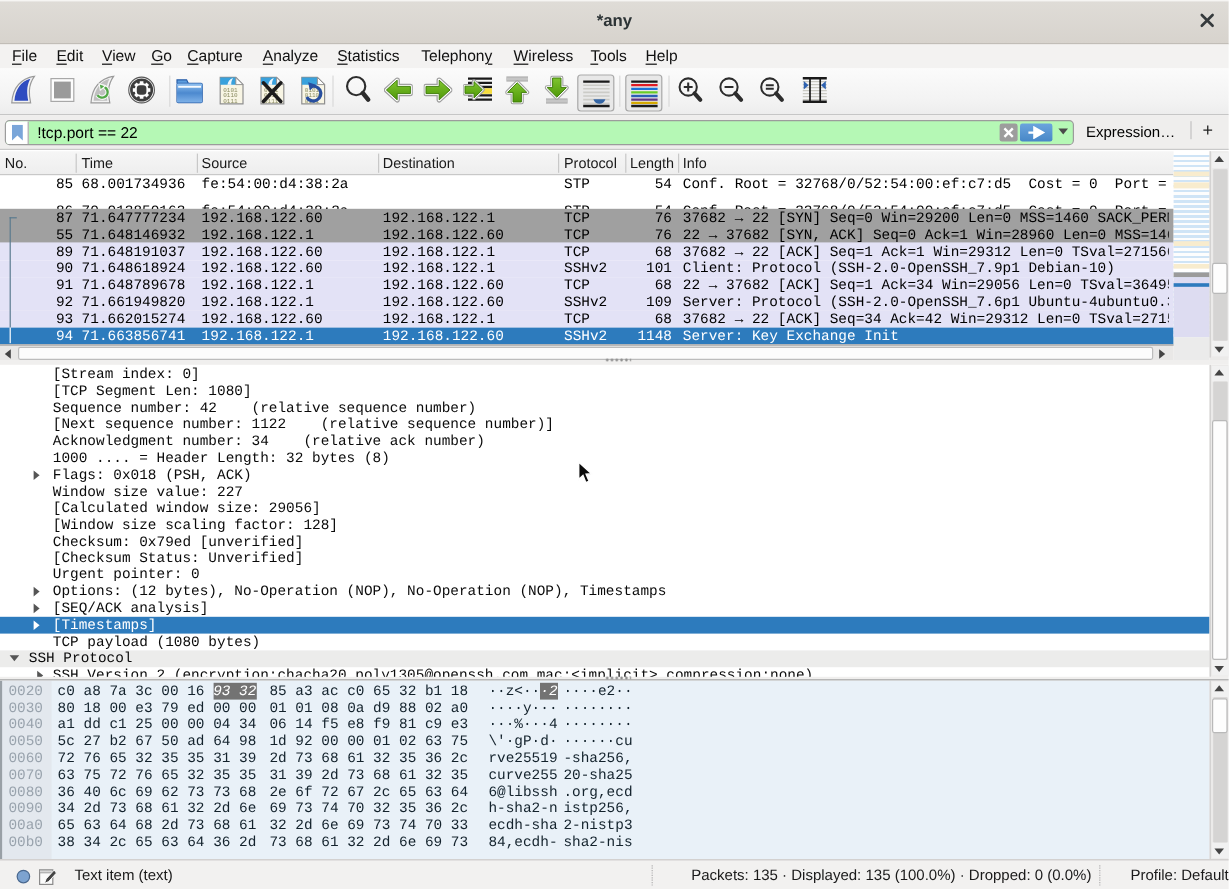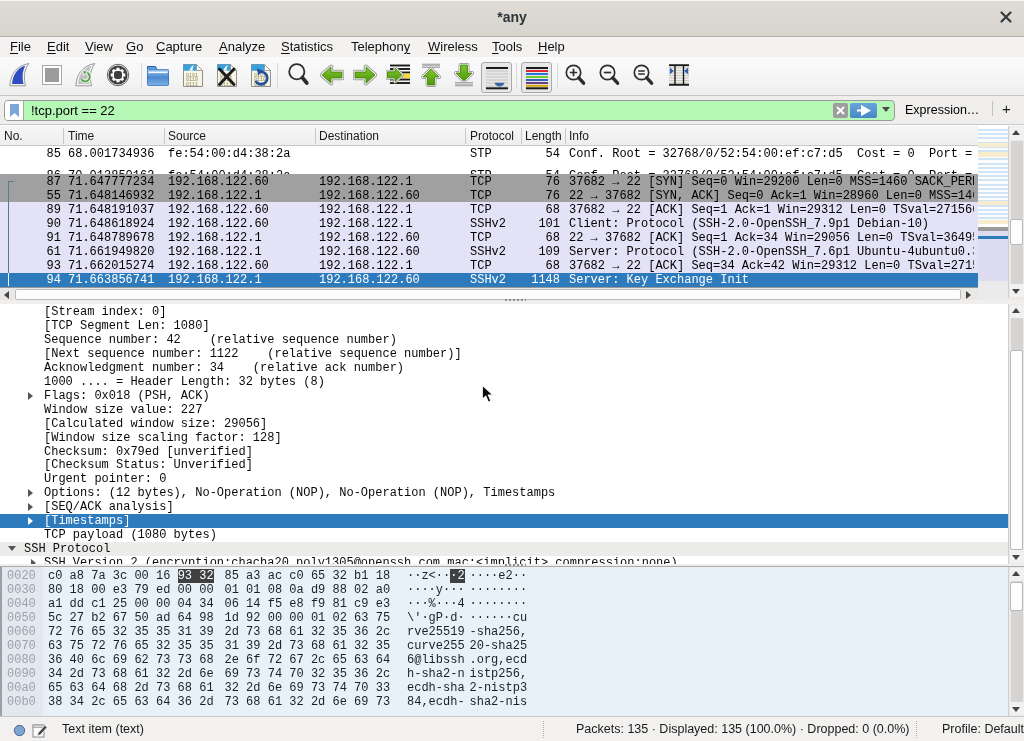--- a/index.html
+++ b/index.html
@@ -61,21 +61,21 @@
 .dline{position:absolute;left:0;width:1008px;height:13.95px;white-space:pre;}
 .dsel{background:#2d7bbd;color:#fff;}
 .exp{position:absolute;width:0;height:0;border:4px solid transparent;}
 
 #hexpane{left:0;top:567px;width:1008px;height:149px;background:#e9f1f8;overflow:hidden;
   font-size:12px;color:#13222c;}
 .xrow{position:absolute;left:0;width:1008px;height:14px;white-space:pre;}
 .xrow span{position:absolute;top:1px;}
 .xoff{left:7px;color:#99a3ad;}
 .xg1{left:48px;}.xg2{left:224.5px;}.xa1{left:407px;}.xa2{left:469.5px;}
-.xhl{background:#404040;color:#fff;}
+.xhl{background:#737373;color:#fff;font-style:italic;}
 
 #statusbar{left:0;top:716px;width:1024px;height:25px;background:#f2f1f0;
   border-top:1px solid #cbc9c7;box-sizing:border-box;font-size:12.5px;color:#1a1a1a;}
 .grip{position:absolute;width:22px;height:4px;
   background-image:radial-gradient(circle,#8f8f8f 1px,transparent 1.2px);
   background-size:4px 4px;background-position:0 0;}
 </style></head>
 <body>
 
 <div class="abs" id="titlebar"></div>
@@ -328,21 +328,21 @@
     <div class="hsep" style="left:521px"></div>
     <div class="hsep" style="left:565px"></div>
   </div>
   <div class="prow mono" style="top:21px"><span class="c0">85</span><span class="c1">68.001734936</span><span class="c2">fe:54:00:d4:38:2a</span><span class="c4">STP</span><span class="c5">54</span><span class="c6">Conf. Root = 32768/0/52:54:00:ef:c7:d5  Cost = 0  Port = 0x8e</span></div>
   <div class="prow mono" style="top:43px"><span class="c0">86</span><span class="c1">70.013850163</span><span class="c2">fe:54:00:d4:38:2a</span><span class="c4">STP</span><span class="c5">54</span><span class="c6">Conf. Root = 32768/0/52:54:00:ef:c7:d5  Cost = 0  Port = 0x8e</span></div>
   <div class="prow mono rowgray" style="top:49.2px"><span class="c0">87</span><span class="c1">71.647777234</span><span class="c2">192.168.122.60</span><span class="c3">192.168.122.1</span><span class="c4">TCP</span><span class="c5">76</span><span class="c6">37682 → 22 [SYN] Seq=0 Win=29200 Len=0 MSS=1460 SACK_PERM=1</span></div>
   <div class="prow mono rowgray" style="top:63.3px"><span class="c0">55</span><span class="c1">71.648146932</span><span class="c2">192.168.122.1</span><span class="c3">192.168.122.60</span><span class="c4">TCP</span><span class="c5">76</span><span class="c6">22 → 37682 [SYN, ACK] Seq=0 Ack=1 Win=28960 Len=0 MSS=1460</span></div>
   <div class="prow mono rowlav" style="top:77.4px"><span class="c0">89</span><span class="c1">71.648191037</span><span class="c2">192.168.122.60</span><span class="c3">192.168.122.1</span><span class="c4">TCP</span><span class="c5">68</span><span class="c6">37682 → 22 [ACK] Seq=1 Ack=1 Win=29312 Len=0 TSval=2715669</span></div>
   <div class="prow mono rowlav" style="top:91.5px"><span class="c0">90</span><span class="c1">71.648618924</span><span class="c2">192.168.122.60</span><span class="c3">192.168.122.1</span><span class="c4">SSHv2</span><span class="c5">101</span><span class="c6">Client: Protocol (SSH-2.0-OpenSSH_7.9p1 Debian-10)</span></div>
   <div class="prow mono rowlav" style="top:105.6px"><span class="c0">91</span><span class="c1">71.648789678</span><span class="c2">192.168.122.1</span><span class="c3">192.168.122.60</span><span class="c4">TCP</span><span class="c5">68</span><span class="c6">22 → 37682 [ACK] Seq=1 Ack=34 Win=29056 Len=0 TSval=36495</span></div>
-  <div class="prow mono rowlav" style="top:119.7px"><span class="c0">61</span><span class="c1">71.661949820</span><span class="c2">192.168.122.1</span><span class="c3">192.168.122.60</span><span class="c4">SSHv2</span><span class="c5">109</span><span class="c6">Server: Protocol (SSH-2.0-OpenSSH_7.6p1 Ubuntu-4ubuntu0.3</span></div>
+  <div class="prow mono rowlav" style="top:119.7px"><span class="c0">92</span><span class="c1">71.661949820</span><span class="c2">192.168.122.1</span><span class="c3">192.168.122.60</span><span class="c4">SSHv2</span><span class="c5">109</span><span class="c6">Server: Protocol (SSH-2.0-OpenSSH_7.6p1 Ubuntu-4ubuntu0.3</span></div>
   <div class="prow mono rowlav" style="top:133.8px"><span class="c0">93</span><span class="c1">71.662015274</span><span class="c2">192.168.122.60</span><span class="c3">192.168.122.1</span><span class="c4">TCP</span><span class="c5">68</span><span class="c6">37682 → 22 [ACK] Seq=34 Ack=42 Win=29312 Len=0 TSval=2715</span></div>
   <div class="prow mono rowsel" style="top:147.9px"><span class="c0">94</span><span class="c1">71.663856741</span><span class="c2">192.168.122.1</span><span class="c3">192.168.122.60</span><span class="c4">SSHv2</span><span class="c5">1148</span><span class="c6">Server: Key Exchange Init</span></div>
 
   <div class="abs" style="left:8px;top:56px;width:1px;height:92px;background:#5a7a8e"></div>
   <div class="abs" style="left:8px;top:56px;width:6px;height:1px;background:#5a7a8e"></div>
   <div class="abs" style="left:8px;top:148px;width:1px;height:13px;background:#fff"></div>
 
   <div class="abs" style="left:978px;top:4px;width:30px;height:152px;background:repeating-linear-gradient(to bottom,#cfe4f6 0 2px,#fdfdfd 2px 4.2px)">
     <div class="abs" style="left:0;top:14px;width:30px;height:4px;background:#f8ecce"></div>
     <div class="abs" style="left:0;top:23px;width:30px;height:5px;background:#f8ecce"></div>

